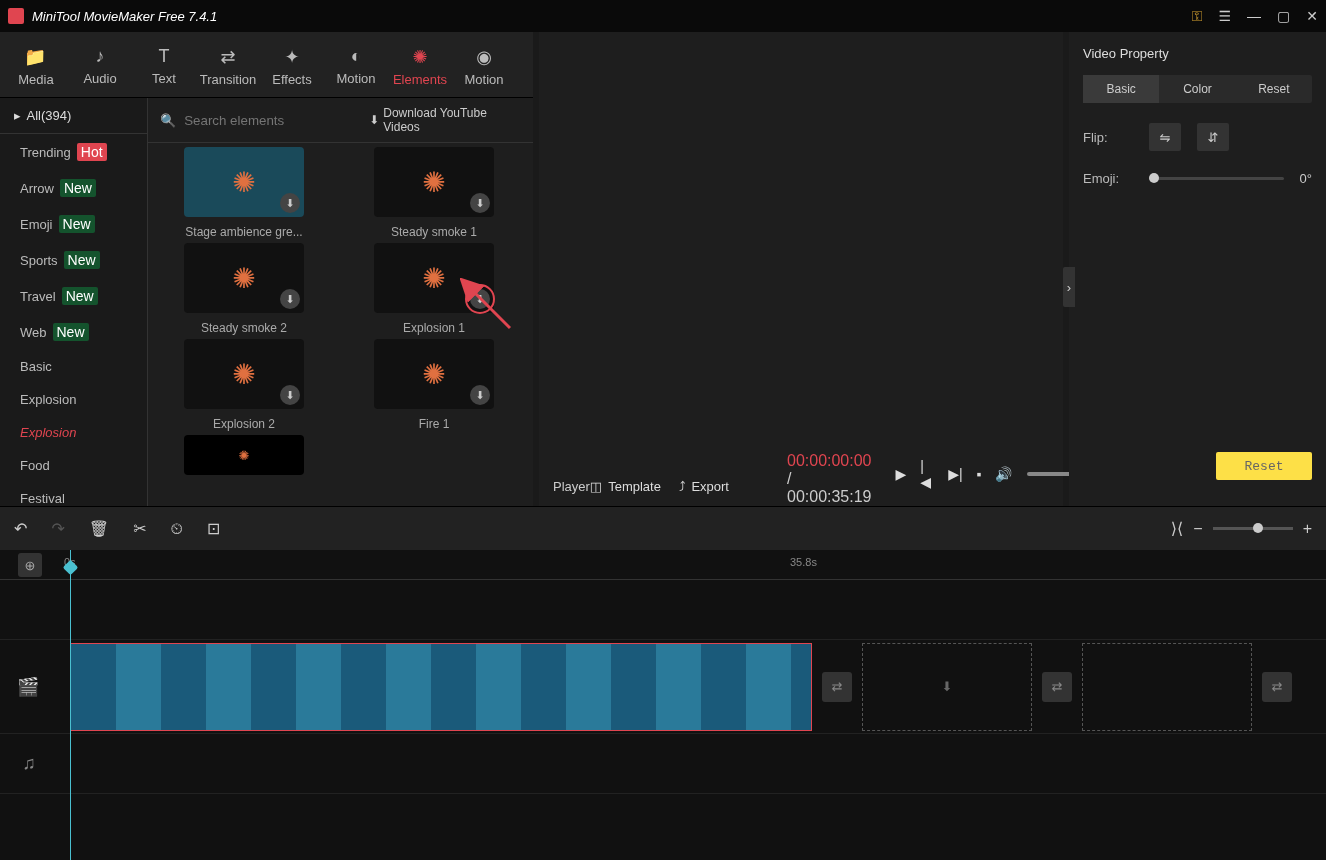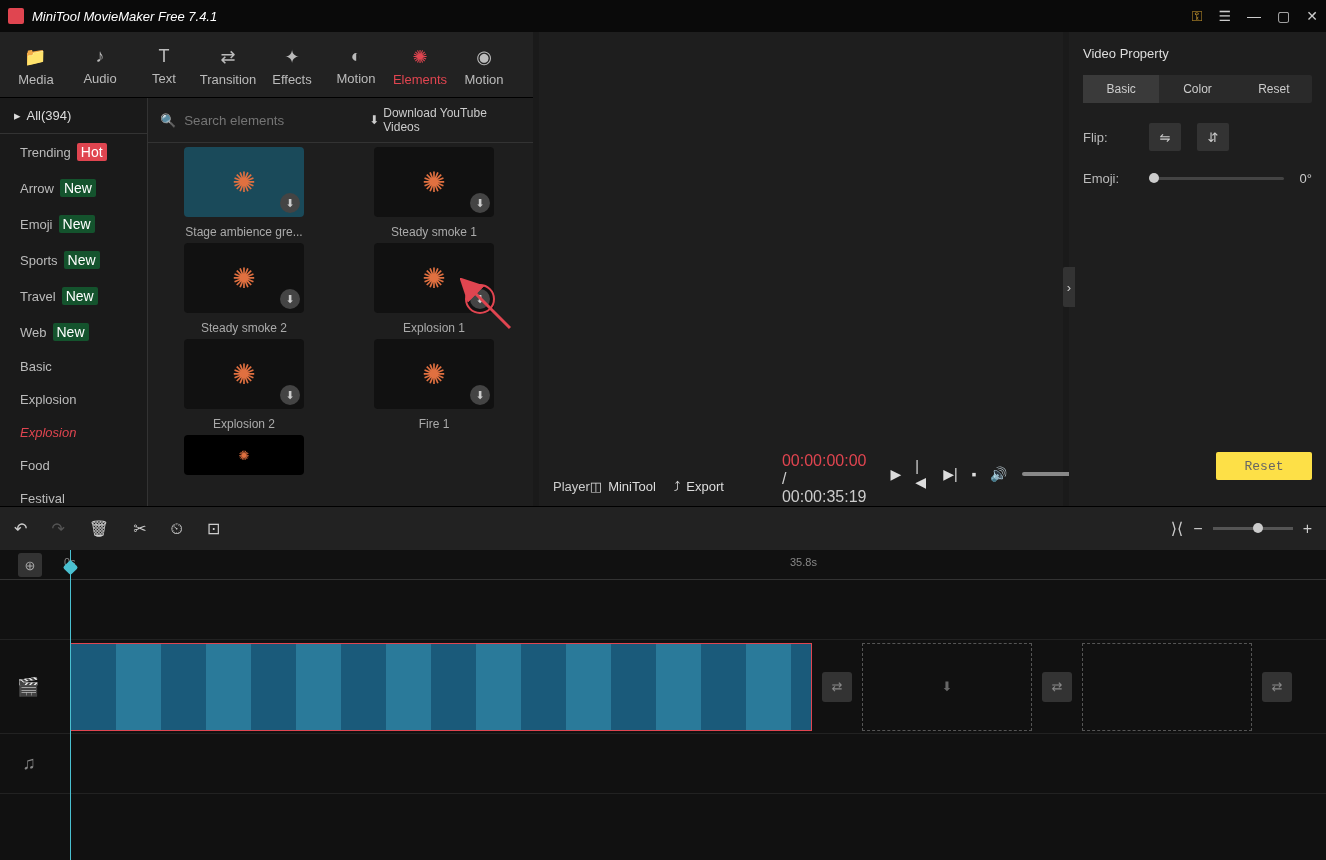--- a/index.html
+++ b/index.html
@@ -226,21 +226,21 @@
             </div>
           </div>
       </div>
     </div>
   </div>
 
   <div class="player-panel">
     <div class="player-head">
       <span>Player</span>
       <div class="player-actions">
-        <div class="act-btn">◫ <span>MiniTool</span></div>
+        <div class="act-btn">◫ <span>Template</span></div>
         <div class="act-btn">⤴ <span>Export</span></div>
       </div>
     </div>
     <div class="preview"></div>
     <div class="scrub">
       <div class="scrub-track"></div>
       <span class="tcode"><span class="cur">00:00:00:00</span><span> / </span><span>00:00:35:19</span></span>
     </div>
     <div class="controls">
       <span class="ctrl-btn">▶</span>

